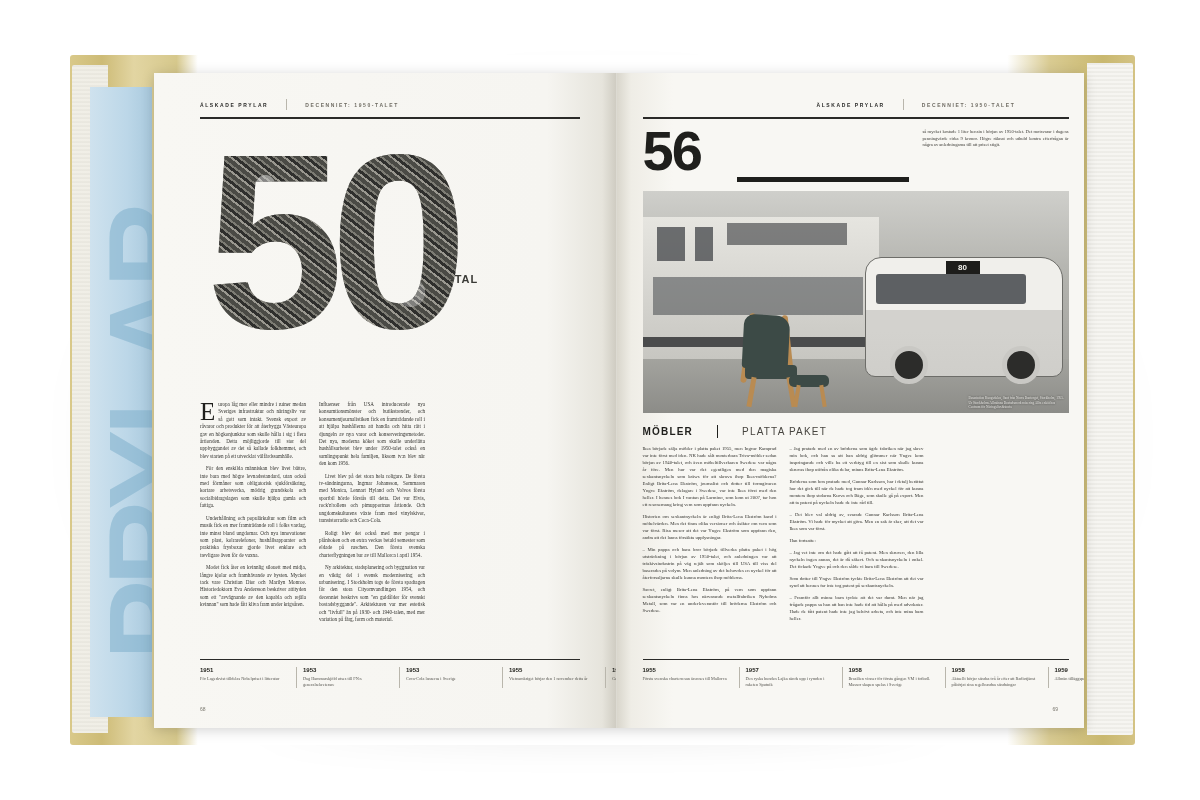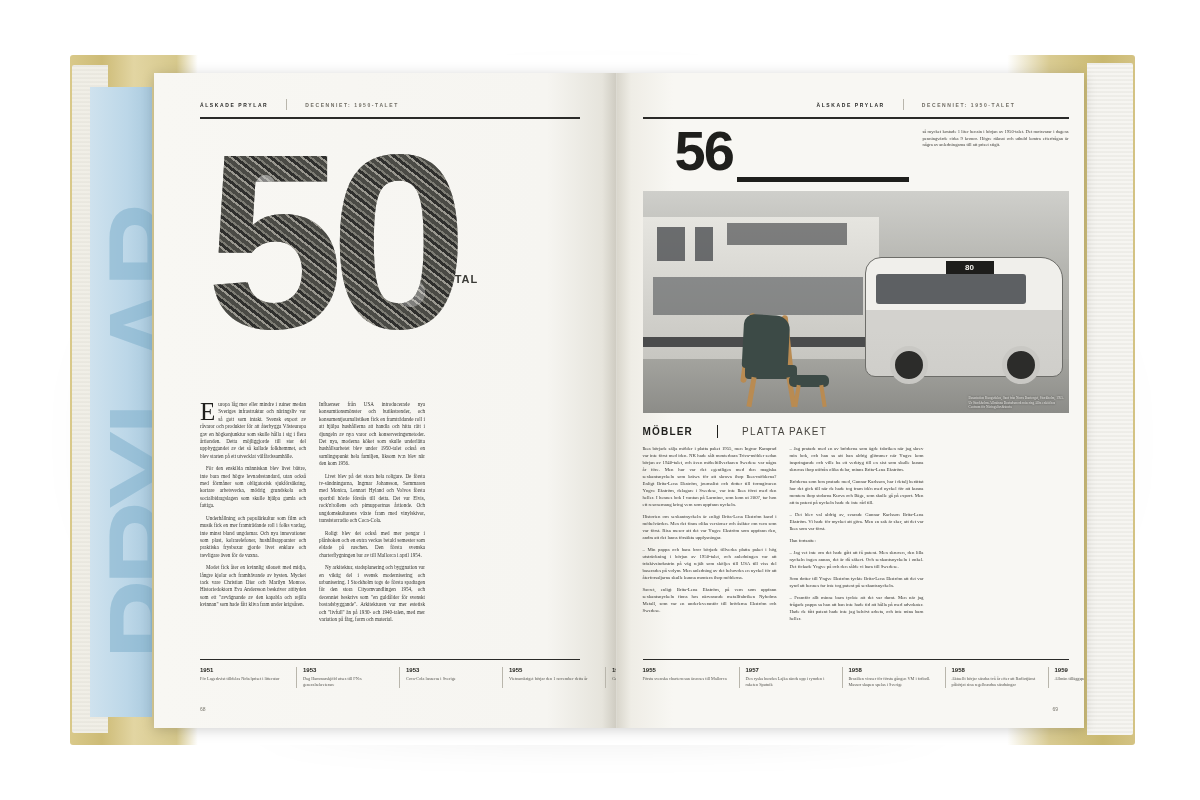--- a/index.html
+++ b/index.html
@@ -73,42 +73,42 @@
   .tl-item{width:90px;padding-right:6px;border-left:1px solid #b9b6ac;padding-left:6px;}
   .tl-item:first-child{border-left:none;padding-left:0;}
   .tl-year{font-family:"Liberation Sans",sans-serif;font-weight:700;font-size:6px;color:#24241f;margin-bottom:3px;}
   .tl-txt{font-size:4.3px;line-height:6px;color:#55544e;}
   .tl-rule{position:absolute;height:1px;background:#2a2a28;}
 
   .folio{position:absolute;bottom:16px;font-family:"Liberation Sans",sans-serif;
       font-size:5px;color:#7a786f;}
 
   
-  .ore-wrap{position:absolute;left:26px;top:52px;display:flex;align-items:baseline;margin-left:32px;}
+  .ore-wrap{position:absolute;left:26px;top:52px;display:flex;align-items:baseline;}
   .ore{font-family:"Liberation Sans",sans-serif;font-weight:700;font-size:56px;
       letter-spacing:-2px;color:#1f1f1c;line-height:52px;}
   .ore-rule{position:absolute;left:120px;top:104px;width:172px;height:5px;background:#1f1f1c;}
   .ore-deck{position:absolute;left:306px;top:56px;width:146px;font-size:4.6px;line-height:6.6px;
       color:#3c3b36;text-align:justify;}
 
   
   .photo{position:absolute;left:26px;top:118px;width:426px;height:222px;overflow:hidden;
       background:#8e8e8a;}
   .ph-sky{position:absolute;inset:0;background:linear-gradient(180deg,#cfcfcb 0%,#b3b3ae 38%,#9c9c97 100%);}
   .ph-building{position:absolute;left:0;top:26px;width:236px;height:148px;
       background:linear-gradient(180deg,#e6e5e0,#c6c5c0);border-bottom:2px solid #8a8984;}
   .ph-win{position:absolute;background:rgba(60,62,66,.72);}
   .ph-canopy{position:absolute;left:0;top:120px;width:250px;height:10px;background:#4a4b4c;}
   .ph-ground{position:absolute;left:0;bottom:0;width:100%;height:54px;
       background:linear-gradient(180deg,#a3a39e,#8c8c88);}
   .ph-bus{position:absolute;right:6px;top:66px;width:196px;height:118px;border-radius:16px 22px 10px 10px;
       background:linear-gradient(180deg,#f0efeb 0 44%,#d3d2ce 44% 62%,#cfcecA 100%);
       border:1px solid #6d6d69;}
   .ph-buswin{position:absolute;top:16px;left:10px;width:150px;height:30px;background:#5d6063;border-radius:3px;}
-  .ph-bus-dest{position:absolute;top:3px;left:80px;width:48px;height:13px;background:#1d1d1b;color:#f2f1ec;
+  .ph-bus-dest{position:absolute;top:3px;left:80px;width:34px;height:13px;background:#1d1d1b;color:#f2f1ec;
       font-family:"Liberation Sans",sans-serif;font-size:8px;text-align:center;line-height:13px;font-weight:700;}
   .ph-wheel{position:absolute;bottom:-8px;width:28px;height:28px;border-radius:50%;
       background:#2c2c2a;border:5px solid #c9c8c4;}
   .ph-chair{position:absolute;left:96px;bottom:4px;width:92px;height:96px;}
   .ph-chair .frame{position:absolute;background:#b98b52;}
   .ph-seat{position:absolute;background:#3c4a46;}
   .ph-cap{position:absolute;right:4px;bottom:3px;width:96px;font-size:3.4px;line-height:4.6px;color:#efeeea;
       text-shadow:0 0 2px rgba(0,0,0,.8);}
 
   

